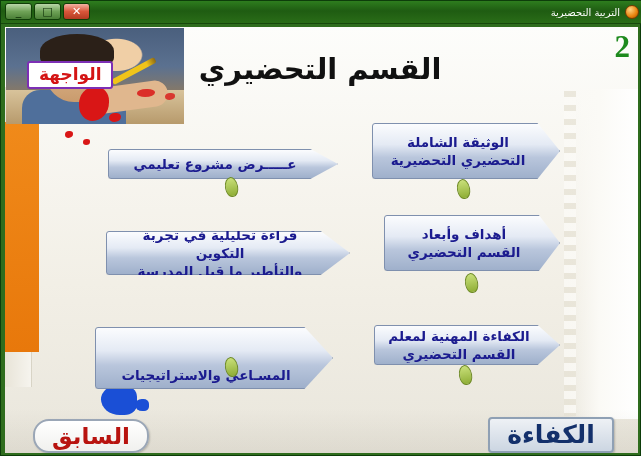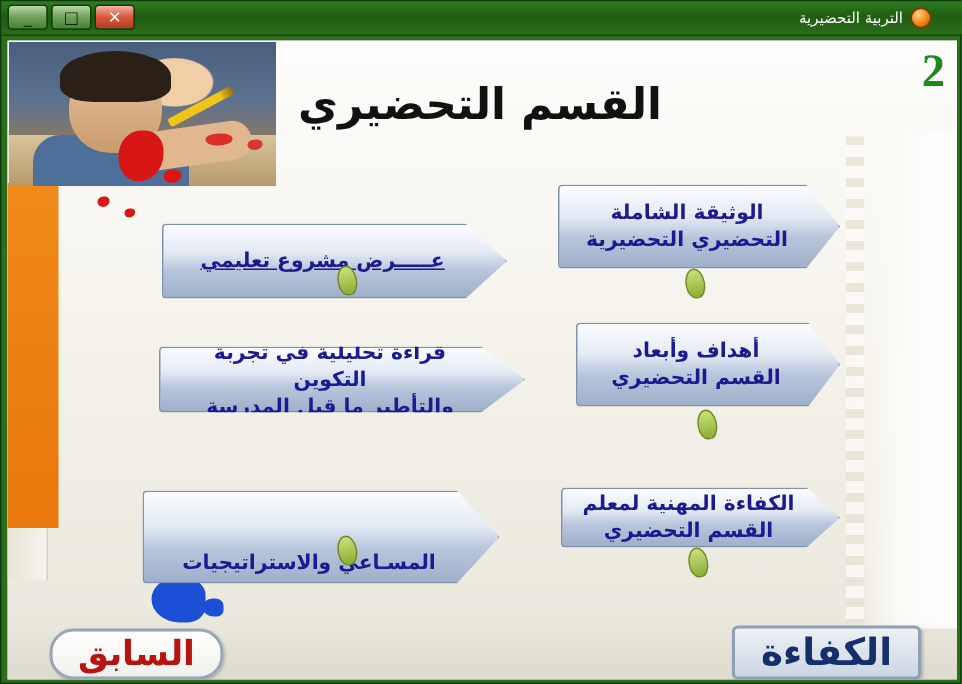--- a/index.html
+++ b/index.html
@@ -30,21 +30,21 @@
     background: linear-gradient(to bottom, #2e7d1e 0%, #1f5c12 45%, #2a6d18 100%);
     border-bottom: 1px solid #17490d;
     display: flex;
     align-items: center;
     direction: rtl;
   }
   .title-left {
     display: flex;
     align-items: center;
     gap: 5px;
-    padding-right: 21px;
+    padding-right: 3px;
   }
   .app-icon {
     width: 14px; height: 14px;
     border-radius: 50%;
     background: radial-gradient(circle at 35% 30%, #ffd27f, #e8820c 60%, #a14e03);
     border: 1px solid #7a3a02;
     box-sizing: border-box;
   }
   .title-text {
     color: #ffffff;
@@ -345,20 +345,21 @@
     <div class="splat b"></div>
     <div class="splat c"></div>
     <div class="splat d"></div>
     <div class="splat e"></div>
     <div class="splat f"></div>
     <div class="splat-blue"></div>
     <div class="splat-blue s2"></div>
 
     <div class="page-number">2</div>
     <div class="main-title">القسم التحضيري</div>
+    <div class="front-badge">الواجهة</div>
 
     <div class="btn-arrow" id="btn-doc" style="right:78px; top:96px; width:188px; height:56px;">
       <span>
         <span>الوثيقة الشاملة</span><br>
         <span>التحضيري التحضيرية</span>
       </span>
     </div>
     <div class="leaf" style="right:168px; top:152px;"></div>
 
     <div class="btn-arrow" id="btn-objectifs" style="right:78px; top:188px; width:176px; height:56px;">
@@ -370,21 +371,21 @@
     <div class="leaf" style="right:160px; top:246px;"></div>
 
     <div class="btn-arrow" id="btn-competence" style="right:78px; top:298px; width:186px; height:40px;">
       <span>
         <span>الكفاءة المهنية لمعلم</span><br>
         <span>القسم التحضيري</span>
       </span>
     </div>
     <div class="leaf" style="right:166px; top:338px;"></div>
 
-    <div class="btn-arrow" id="btn-projet" style="right:300px; top:122px; width:230px; height:50px;text-decoration:underline;">
+    <div class="btn-arrow" id="btn-projet" style="right:300px; top:122px; width:230px; height:30px;">
       <span>عـــــرض مشروع تعليمي</span>
     </div>
     <div class="leaf" style="right:400px; top:150px;"></div>
 
     <div class="btn-arrow" id="btn-lecture" style="right:288px; top:204px; width:244px; height:44px;">
       <span>
         <span>قراءة تحليلية في تجربة التكوين</span><br>
         <span>والتأطير  ما قبل المدرسة</span>
       </span>
     </div>

